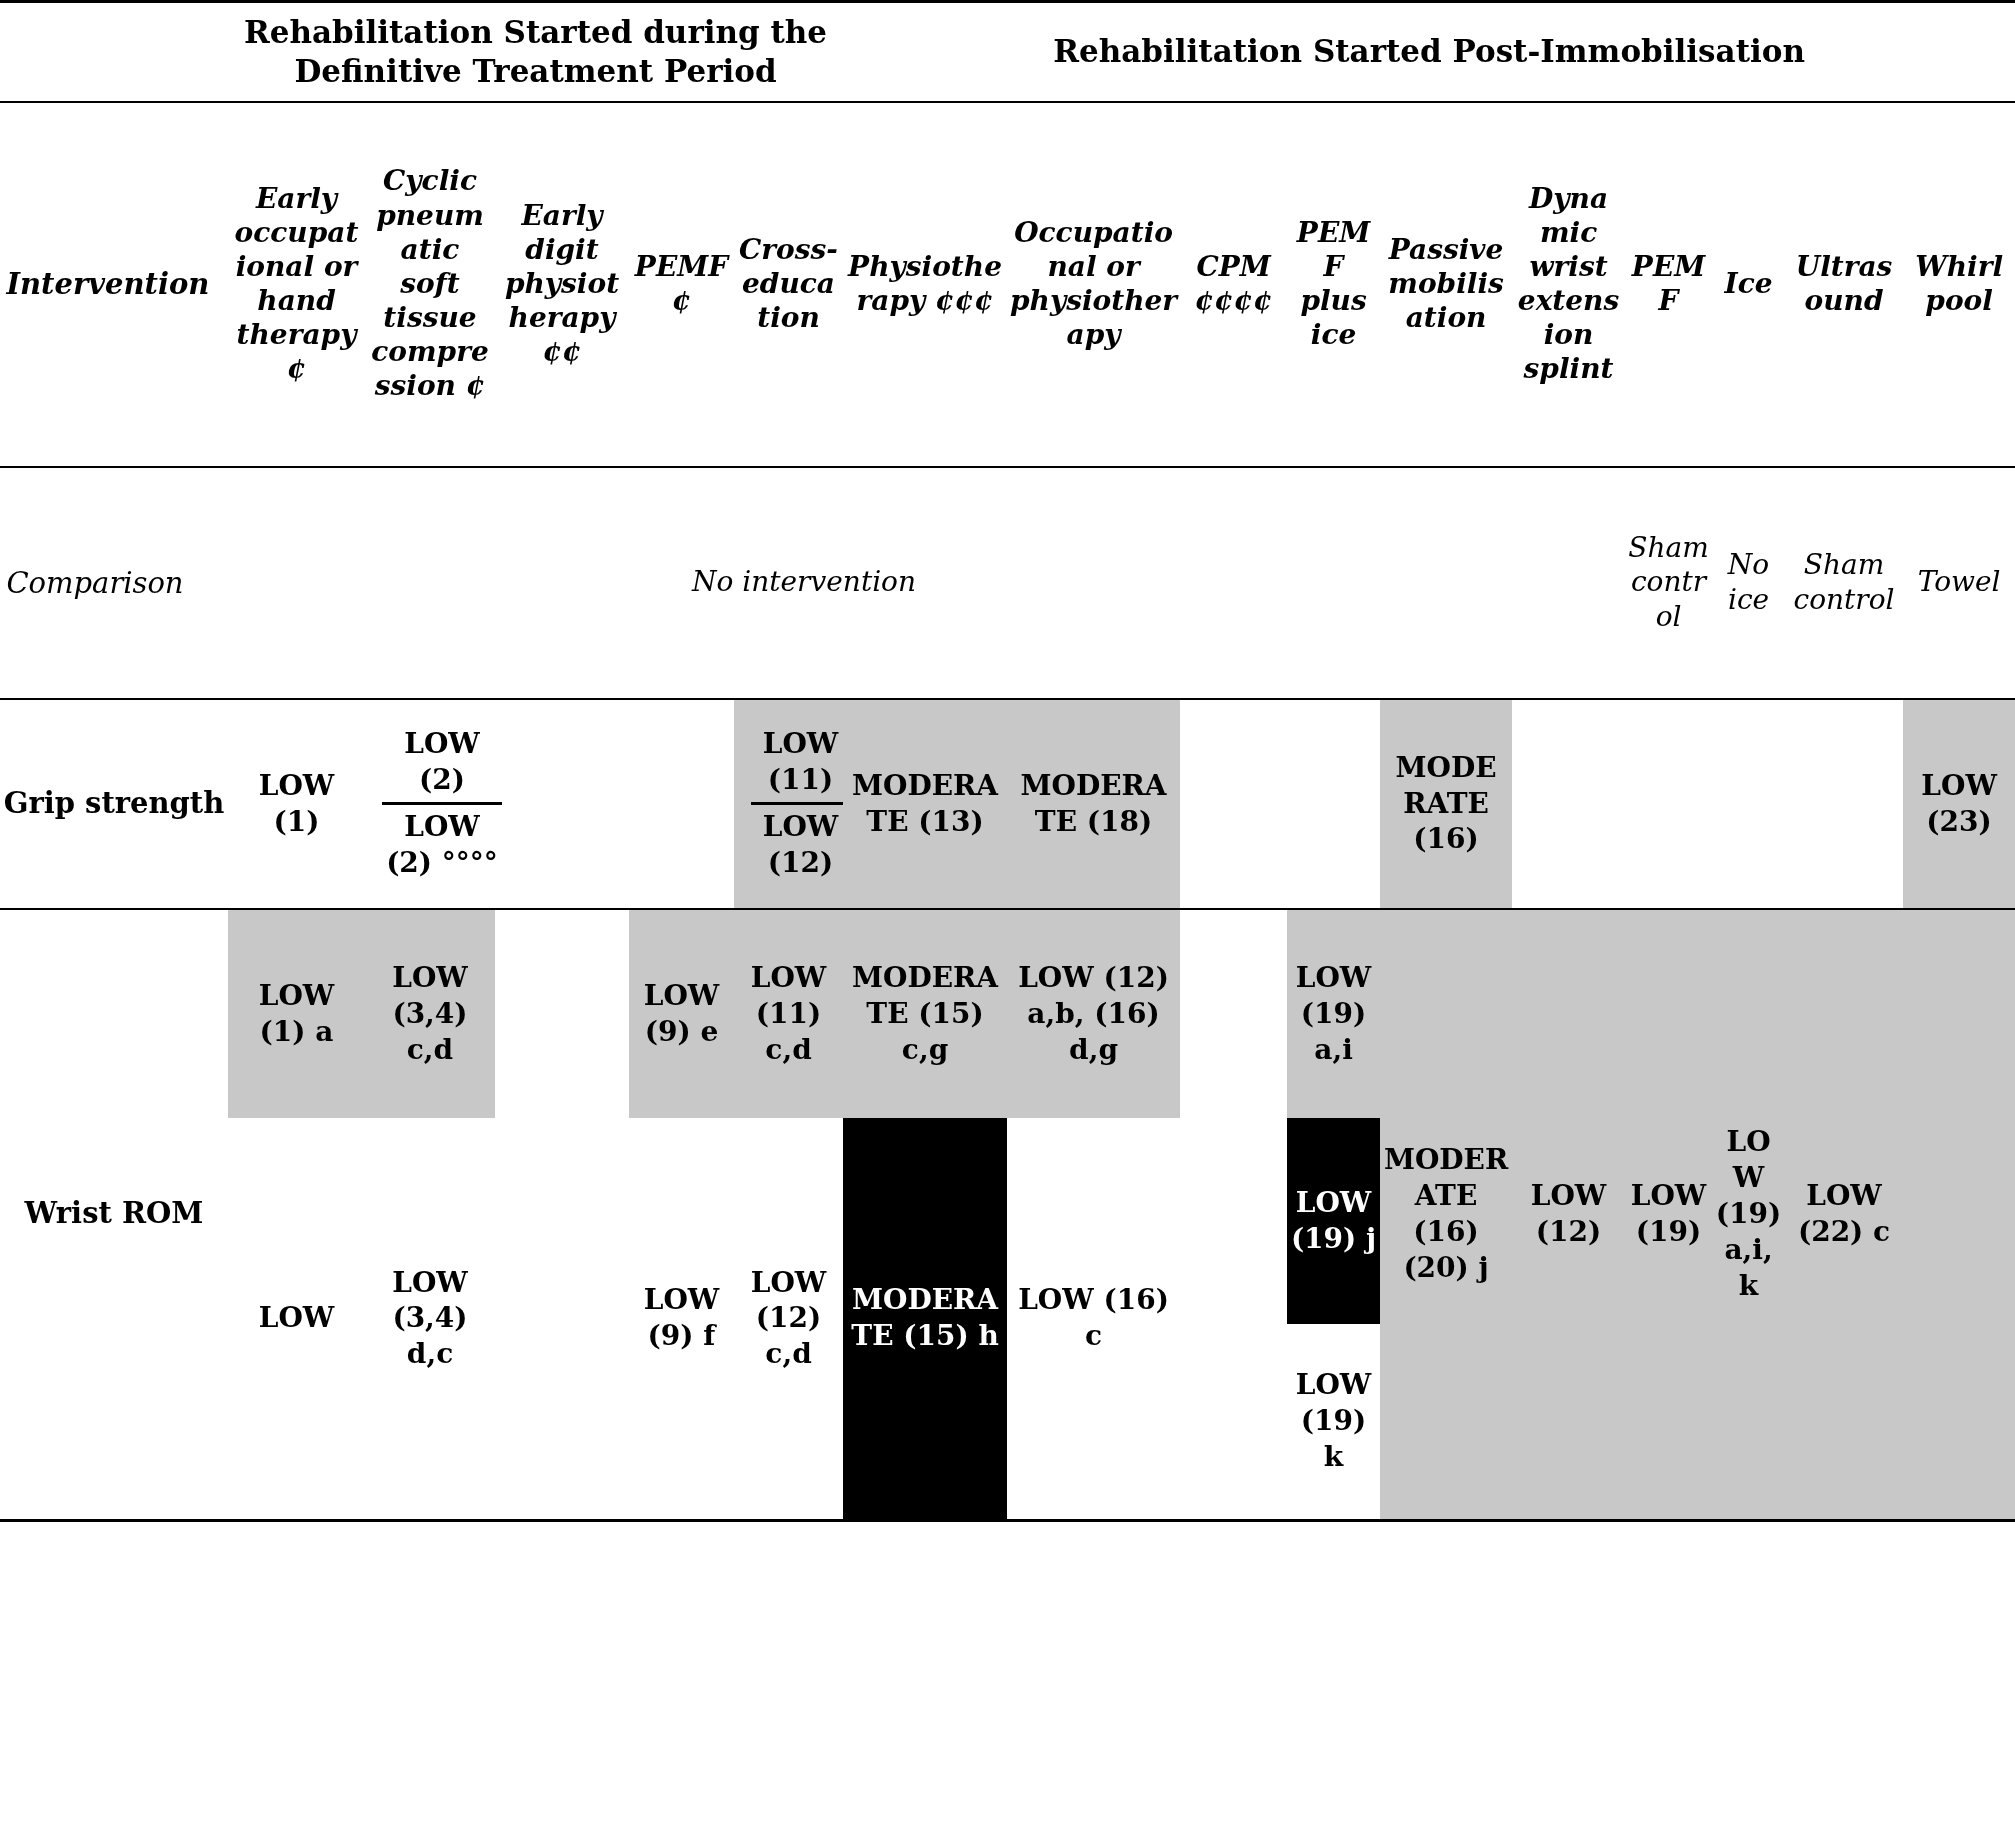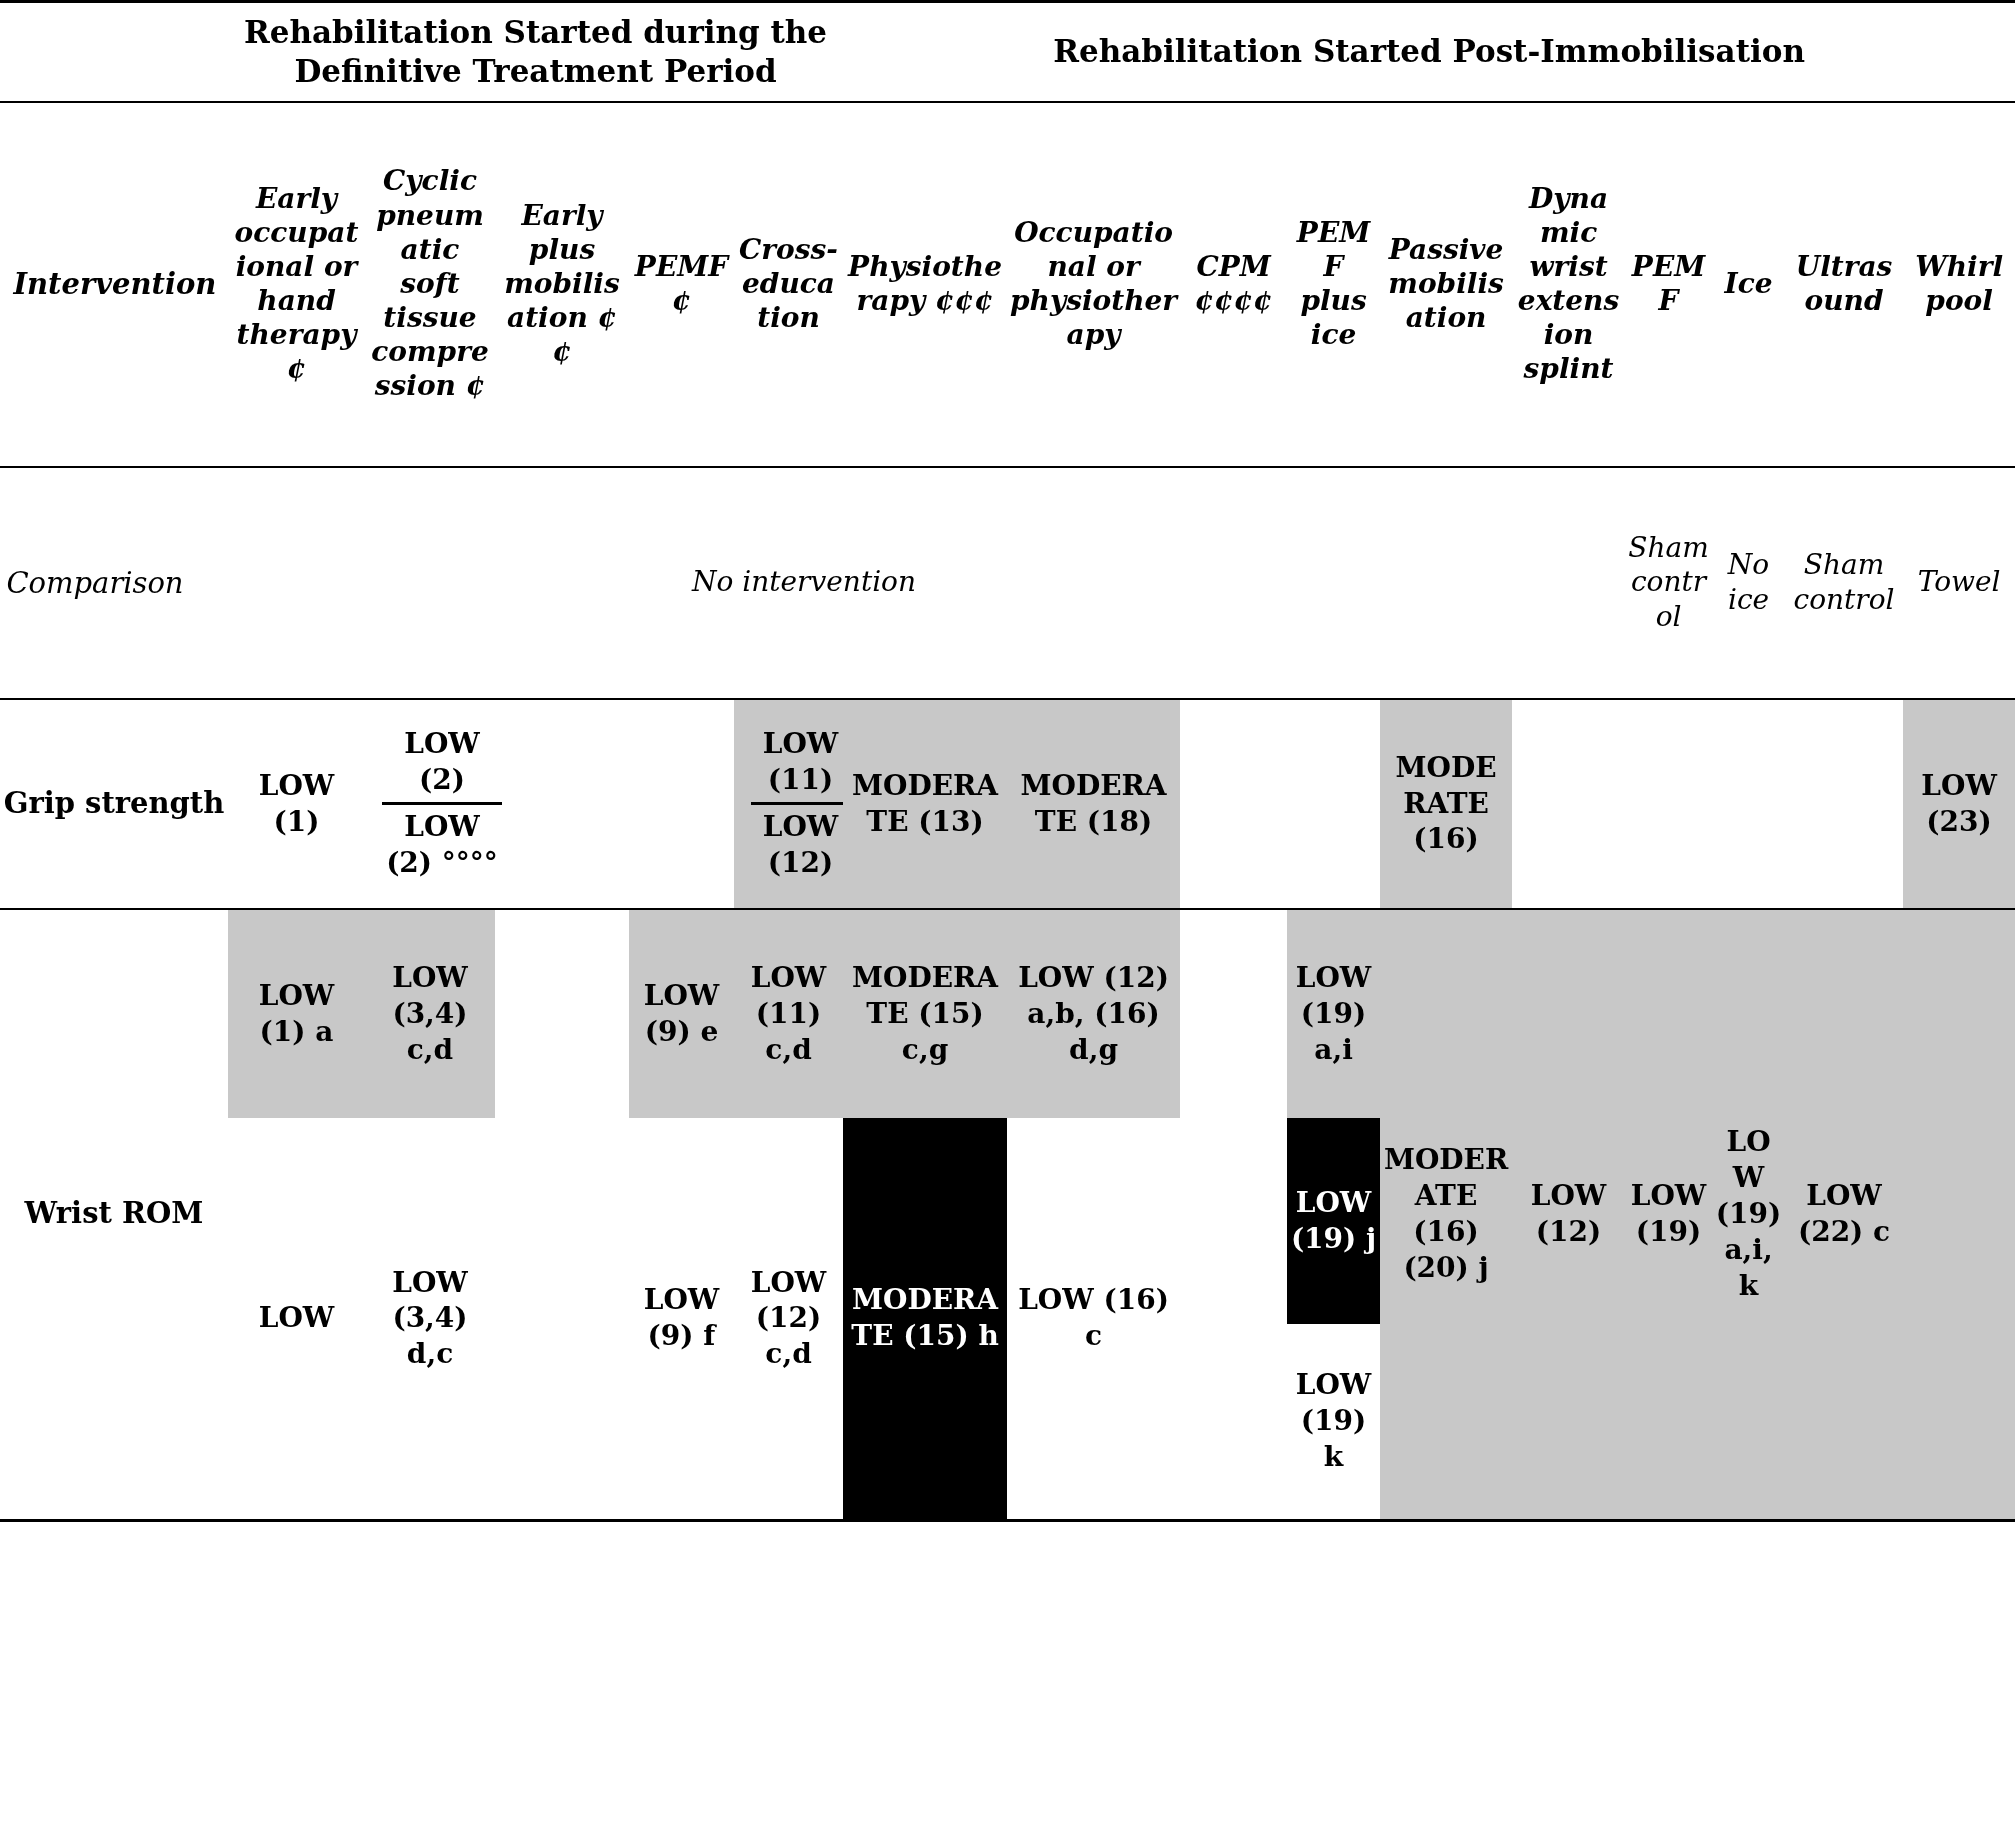--- a/index.html
+++ b/index.html
@@ -8,21 +8,21 @@
   table.evidence { border-collapse:collapse; table-layout:fixed; width:2015px;
                    border-top:3.6px solid #000; border-bottom:3.6px solid #000; }
   td { vertical-align:middle; text-align:center; padding:3.6px 4.6px;
        overflow-wrap:anywhere; word-break:break-word; }
 
   tr.rule > td { border-bottom:2.3px solid #000; }
   .nb { border-bottom:none !important; }
 
   .title  { font-weight:bold; font-size:31px; line-height:1.25; border-bottom:2.3px solid #000; }
   .ghead  { font-weight:bold; font-size:31px; line-height:1.25; }
-  .ilabel { font-weight:bold; font-style:italic; font-size:29px; text-align:center; padding-left:6.4px; }
+  .ilabel { font-weight:bold; font-style:italic; font-size:29px; text-align:left; padding-left:6.4px; }
   .ihead  { font-weight:bold; font-style:italic; font-size:28px; line-height:1.22; padding:3.6px 2.7px; }
   .clabel { font-style:italic; font-size:29px; text-align:left; padding-left:6.4px; }
   .chead  { font-style:italic; font-size:28px; line-height:1.22; padding:3.6px 2.7px; }
   .rowlbl { font-weight:bold; font-size:29px; line-height:1.28; padding:3.6px 2.7px; }
   .val    { font-weight:bold; font-size:28px; line-height:1.28; }
 
   .gray      { background:var(--gray,#c8c8c8); }
   .blackcell { background:var(--black,#000); color:#fff; }
 
   .stackmini { width:100%;margin-left:12px; }
@@ -64,21 +64,21 @@
   <tr class="rule" style="height:100px">
     <td></td>
     <td class="ghead" colspan="5">Rehabilitation Started during the Definitive Treatment Period</td>
     <td class="ghead" colspan="10">Rehabilitation Started Post-Immobilisation</td>
   </tr>
 
   <tr class="rule" style="height:365px">
     <td class="ilabel">Intervention</td>
     <td class="ihead">Early occupational or hand therapy ¢</td>
     <td class="ihead">Cyclic pneumatic soft tissue compression ¢</td>
-    <td class="ihead">Early plus mobilisation ¢¢</td>
+    <td class="ihead">Early digit physiotherapy ¢¢</td>
     <td class="ihead">PEMF ¢</td>
     <td class="ihead">Cross-education</td>
     <td class="ihead">Physiotherapy ¢¢¢</td>
     <td class="ihead">Occupational or physiotherapy</td>
     <td class="ihead">CPM ¢¢¢¢</td>
     <td class="ihead">PEMF plus ice</td>
     <td class="ihead">Passive mobilisation</td>
     <td class="ihead">Dynamic wrist extension splint</td>
     <td class="ihead">PEMF</td>
     <td class="ihead">Ice</td>

